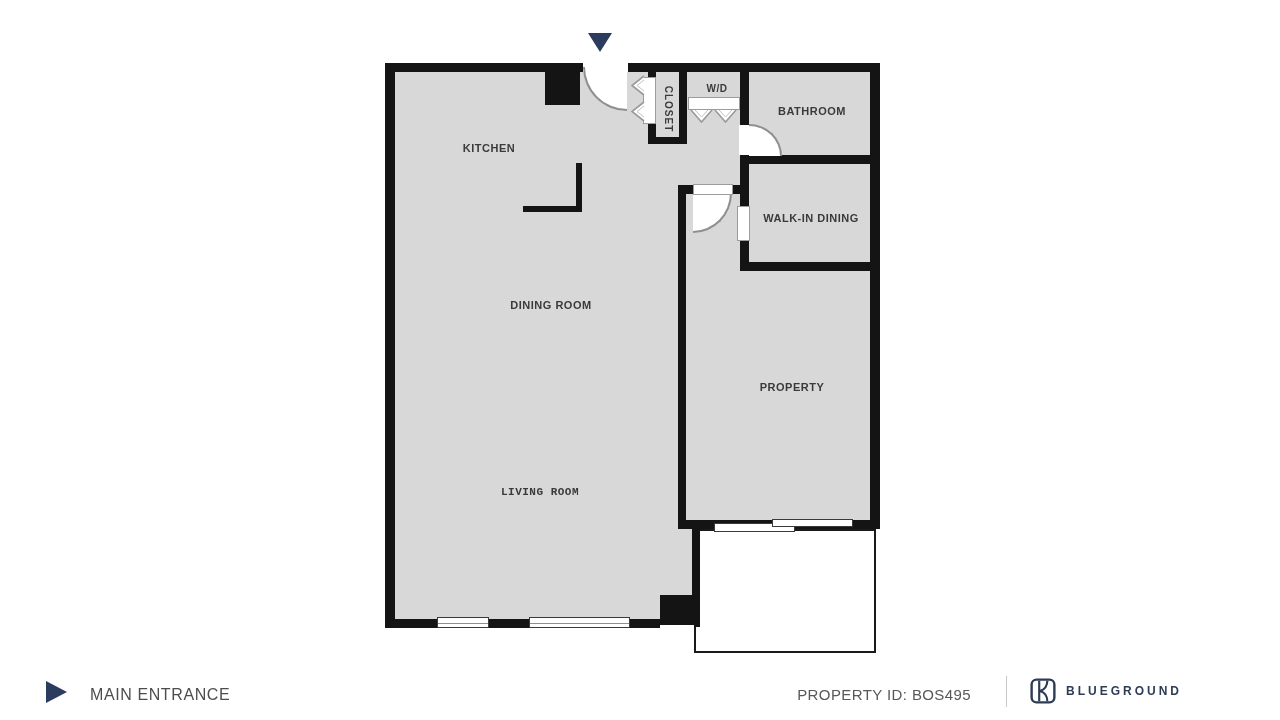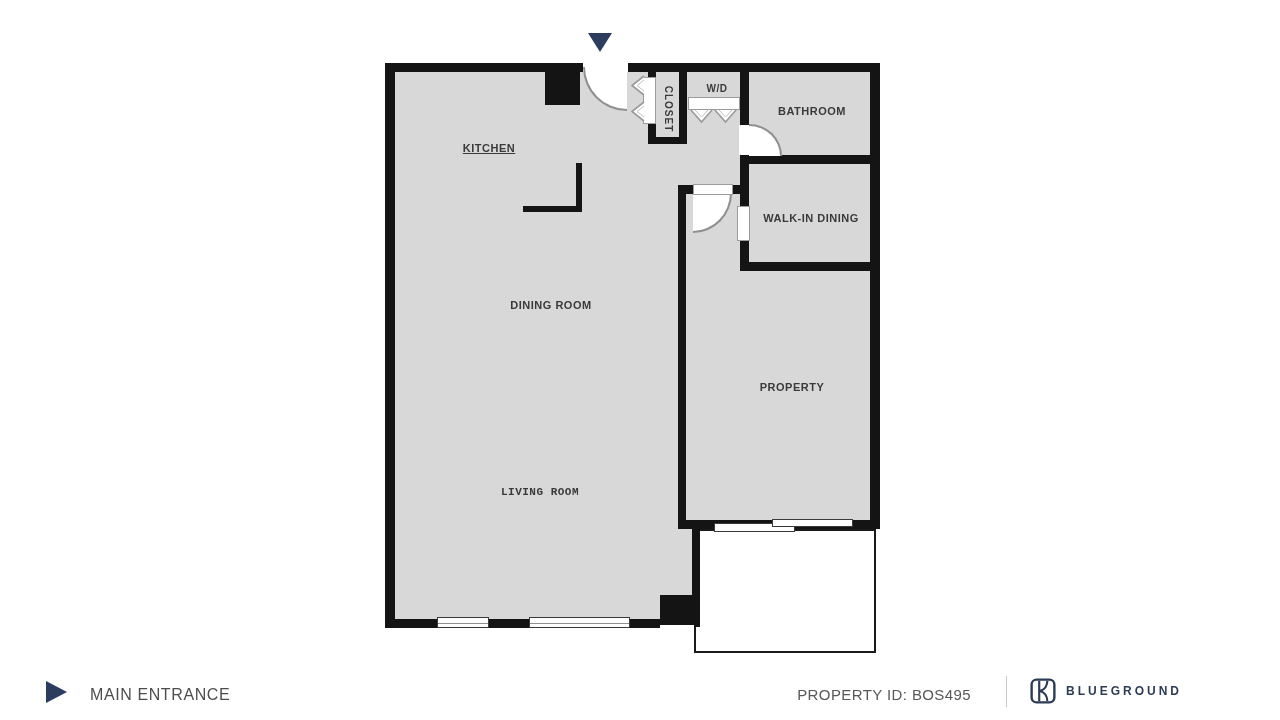--- a/index.html
+++ b/index.html
@@ -62,21 +62,21 @@
     border-bottom-right-radius:100% 100%;}
   
   #balcony{left:694px;top:529px;width:182px;height:124px;background:#ffffff;
     border:2px solid #1a1a1a;box-sizing:border-box;}
   #balcony-left-thick{left:692px;top:529px;width:8px;height:98px;background:#141414;}
   
   .room-label{
     position:absolute;transform:translate(-50%,-50%);
     font-size:11px;font-weight:700;color:#3a3a3a;letter-spacing:.5px;white-space:nowrap;
   }
-  #lbl-kitchen{left:489px;top:148px;text-decoration:underline;}
+  #lbl-kitchen{left:489px;top:148px;}
   #lbl-dining{left:531px;top:305px;margin-left:20px;}
   #lbl-living{left:540px;top:492px;font-family:Liberation Mono, monospace;}
   #lbl-bedroom{left:792px;top:387px;}
   #lbl-bathroom{left:812px;top:111px;}
   #lbl-walkin{left:811px;top:218px;}
   #lbl-wd{left:717px;top:88px;font-size:10px;}
   #lbl-closet{left:668px;top:109px;font-size:10px;writing-mode:vertical-rl;letter-spacing:1px;}
   
   #entry-triangle{left:588px;top:33px;width:0;height:0;
     border-left:12px solid transparent;border-right:12px solid transparent;

